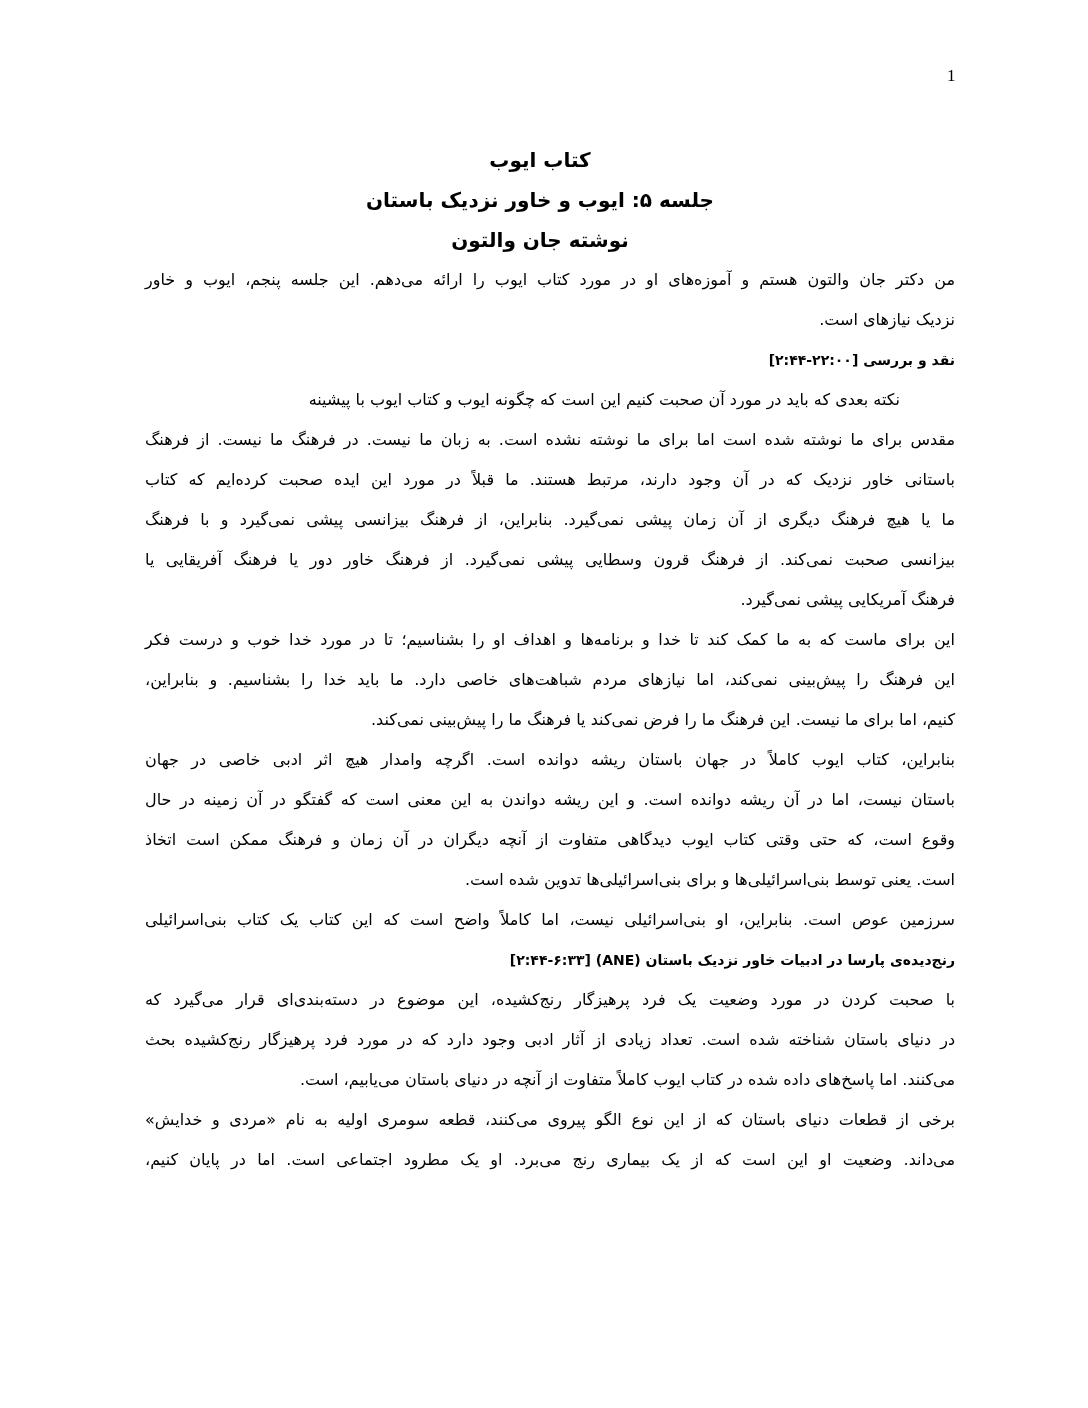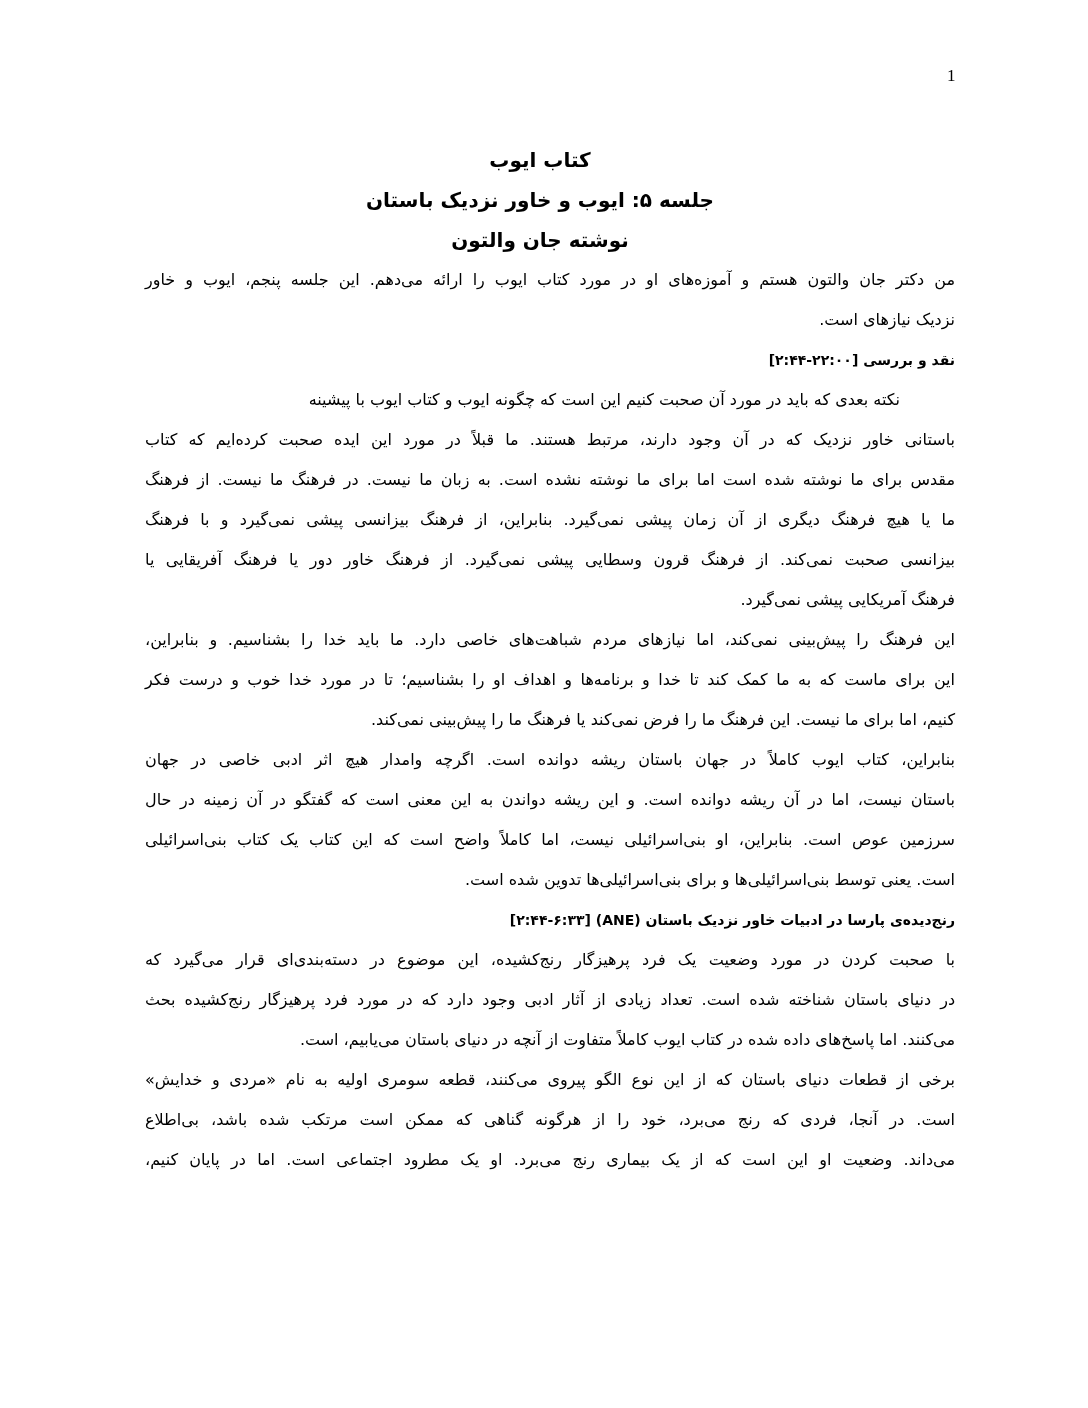--- a/index.html
+++ b/index.html
@@ -25,46 +25,46 @@
 
   <div>
     <div class="line">من دکتر جان والتون هستم و آموزه‌های او در مورد کتاب ایوب را ارائه می‌دهم. این جلسه پنجم، ایوب و خاور</div>
     <div class="line last">نزدیک نیازهای است.</div>
   </div>
 
   <div class="heading">نقد و بررسی [۲۲:۰۰-۲:۴۴]</div>
 
   <div>
     <div class="line indent">نکته بعدی که باید در مورد آن صحبت کنیم این است که چگونه ایوب و کتاب ایوب با پیشینه</div>
+    <div class="line">مقدس برای ما نوشته شده است اما برای ما نوشته نشده است. به زبان ما نیست. در فرهنگ ما نیست. از فرهنگ</div>
     <div class="line">باستانی خاور نزدیک که در آن وجود دارند، مرتبط هستند. ما قبلاً در مورد این ایده صحبت کرده‌ایم که کتاب</div>
-    <div class="line">مقدس برای ما نوشته شده است اما برای ما نوشته نشده است. به زبان ما نیست. در فرهنگ ما نیست. از فرهنگ</div>
     <div class="line">ما یا هیچ فرهنگ دیگری از آن زمان پیشی نمی‌گیرد. بنابراین، از فرهنگ بیزانسی پیشی نمی‌گیرد و با فرهنگ</div>
     <div class="line">بیزانسی صحبت نمی‌کند. از فرهنگ قرون وسطایی پیشی نمی‌گیرد. از فرهنگ خاور دور یا فرهنگ آفریقایی یا</div>
     <div class="line last">فرهنگ آمریکایی پیشی نمی‌گیرد.</div>
   </div>
 
   <div>
+    <div class="line">این برای ماست که به ما کمک کند تا خدا و برنامه‌ها و اهداف او را بشناسیم؛ تا در مورد خدا خوب و درست فکر</div>
     <div class="line">این فرهنگ را پیش‌بینی نمی‌کند، اما نیازهای مردم شباهت‌های خاصی دارد. ما باید خدا را بشناسیم. و بنابراین،</div>
-    <div class="line">این برای ماست که به ما کمک کند تا خدا و برنامه‌ها و اهداف او را بشناسیم؛ تا در مورد خدا خوب و درست فکر</div>
     <div class="line last">کنیم، اما برای ما نیست. این فرهنگ ما را فرض نمی‌کند یا فرهنگ ما را پیش‌بینی نمی‌کند.</div>
   </div>
 
   <div>
     <div class="line">بنابراین، کتاب ایوب کاملاً در جهان باستان ریشه دوانده است. اگرچه وامدار هیچ اثر ادبی خاصی در جهان</div>
     <div class="line">باستان نیست، اما در آن ریشه دوانده است. و این ریشه دواندن به این معنی است که گفتگو در آن زمینه در حال</div>
+    <div class="line">وقوع است، که حتی وقتی کتاب ایوب دیدگاهی متفاوت از آنچه دیگران در آن زمان و فرهنگ ممکن است اتخاذ</div>
+    <div class="line last">است. یعنی توسط بنی‌اسرائیلی‌ها و برای بنی‌اسرائیلی‌ها تدوین شده است.</div>
     <div class="line">سرزمین عوص است. بنابراین، او بنی‌اسرائیلی نیست، اما کاملاً واضح است که این کتاب یک کتاب بنی‌اسرائیلی</div>
-    <div class="line last">است. یعنی توسط بنی‌اسرائیلی‌ها و برای بنی‌اسرائیلی‌ها تدوین شده است.</div>
   </div>
 
   <div class="heading">رنج‌دیده‌ی پارسا در ادبیات خاور نزدیک باستان (ANE) [۲:۴۴-۶:۳۳]</div>
 
   <div>
     <div class="line">با صحبت کردن در مورد وضعیت یک فرد پرهیزگار رنج‌کشیده، این موضوع در دسته‌بندی‌ای قرار می‌گیرد که</div>
     <div class="line">در دنیای باستان شناخته شده است. تعداد زیادی از آثار ادبی وجود دارد که در مورد فرد پرهیزگار رنج‌کشیده بحث</div>
     <div class="line last">می‌کنند. اما پاسخ‌های داده شده در کتاب ایوب کاملاً متفاوت از آنچه در دنیای باستان می‌یابیم، است.</div>
   </div>
 
   <div>
     <div class="line">برخی از قطعات دنیای باستان که از این نوع الگو پیروی می‌کنند، قطعه سومری اولیه به نام «مردی و خدایش»</div>
-    <div class="line">است. در آنجا، فردی که رنج می‌برد، خود را از هرگونه گناهی که ممکن است مرتکب شده باشد، بی‌اطلاع</div>
     <div class="line">می‌داند. وضعیت او این است که از یک بیماری رنج می‌برد. او یک مطرود اجتماعی است. اما در پایان کنیم،</div>
   </div>
 </div>
 
 </body></html>

